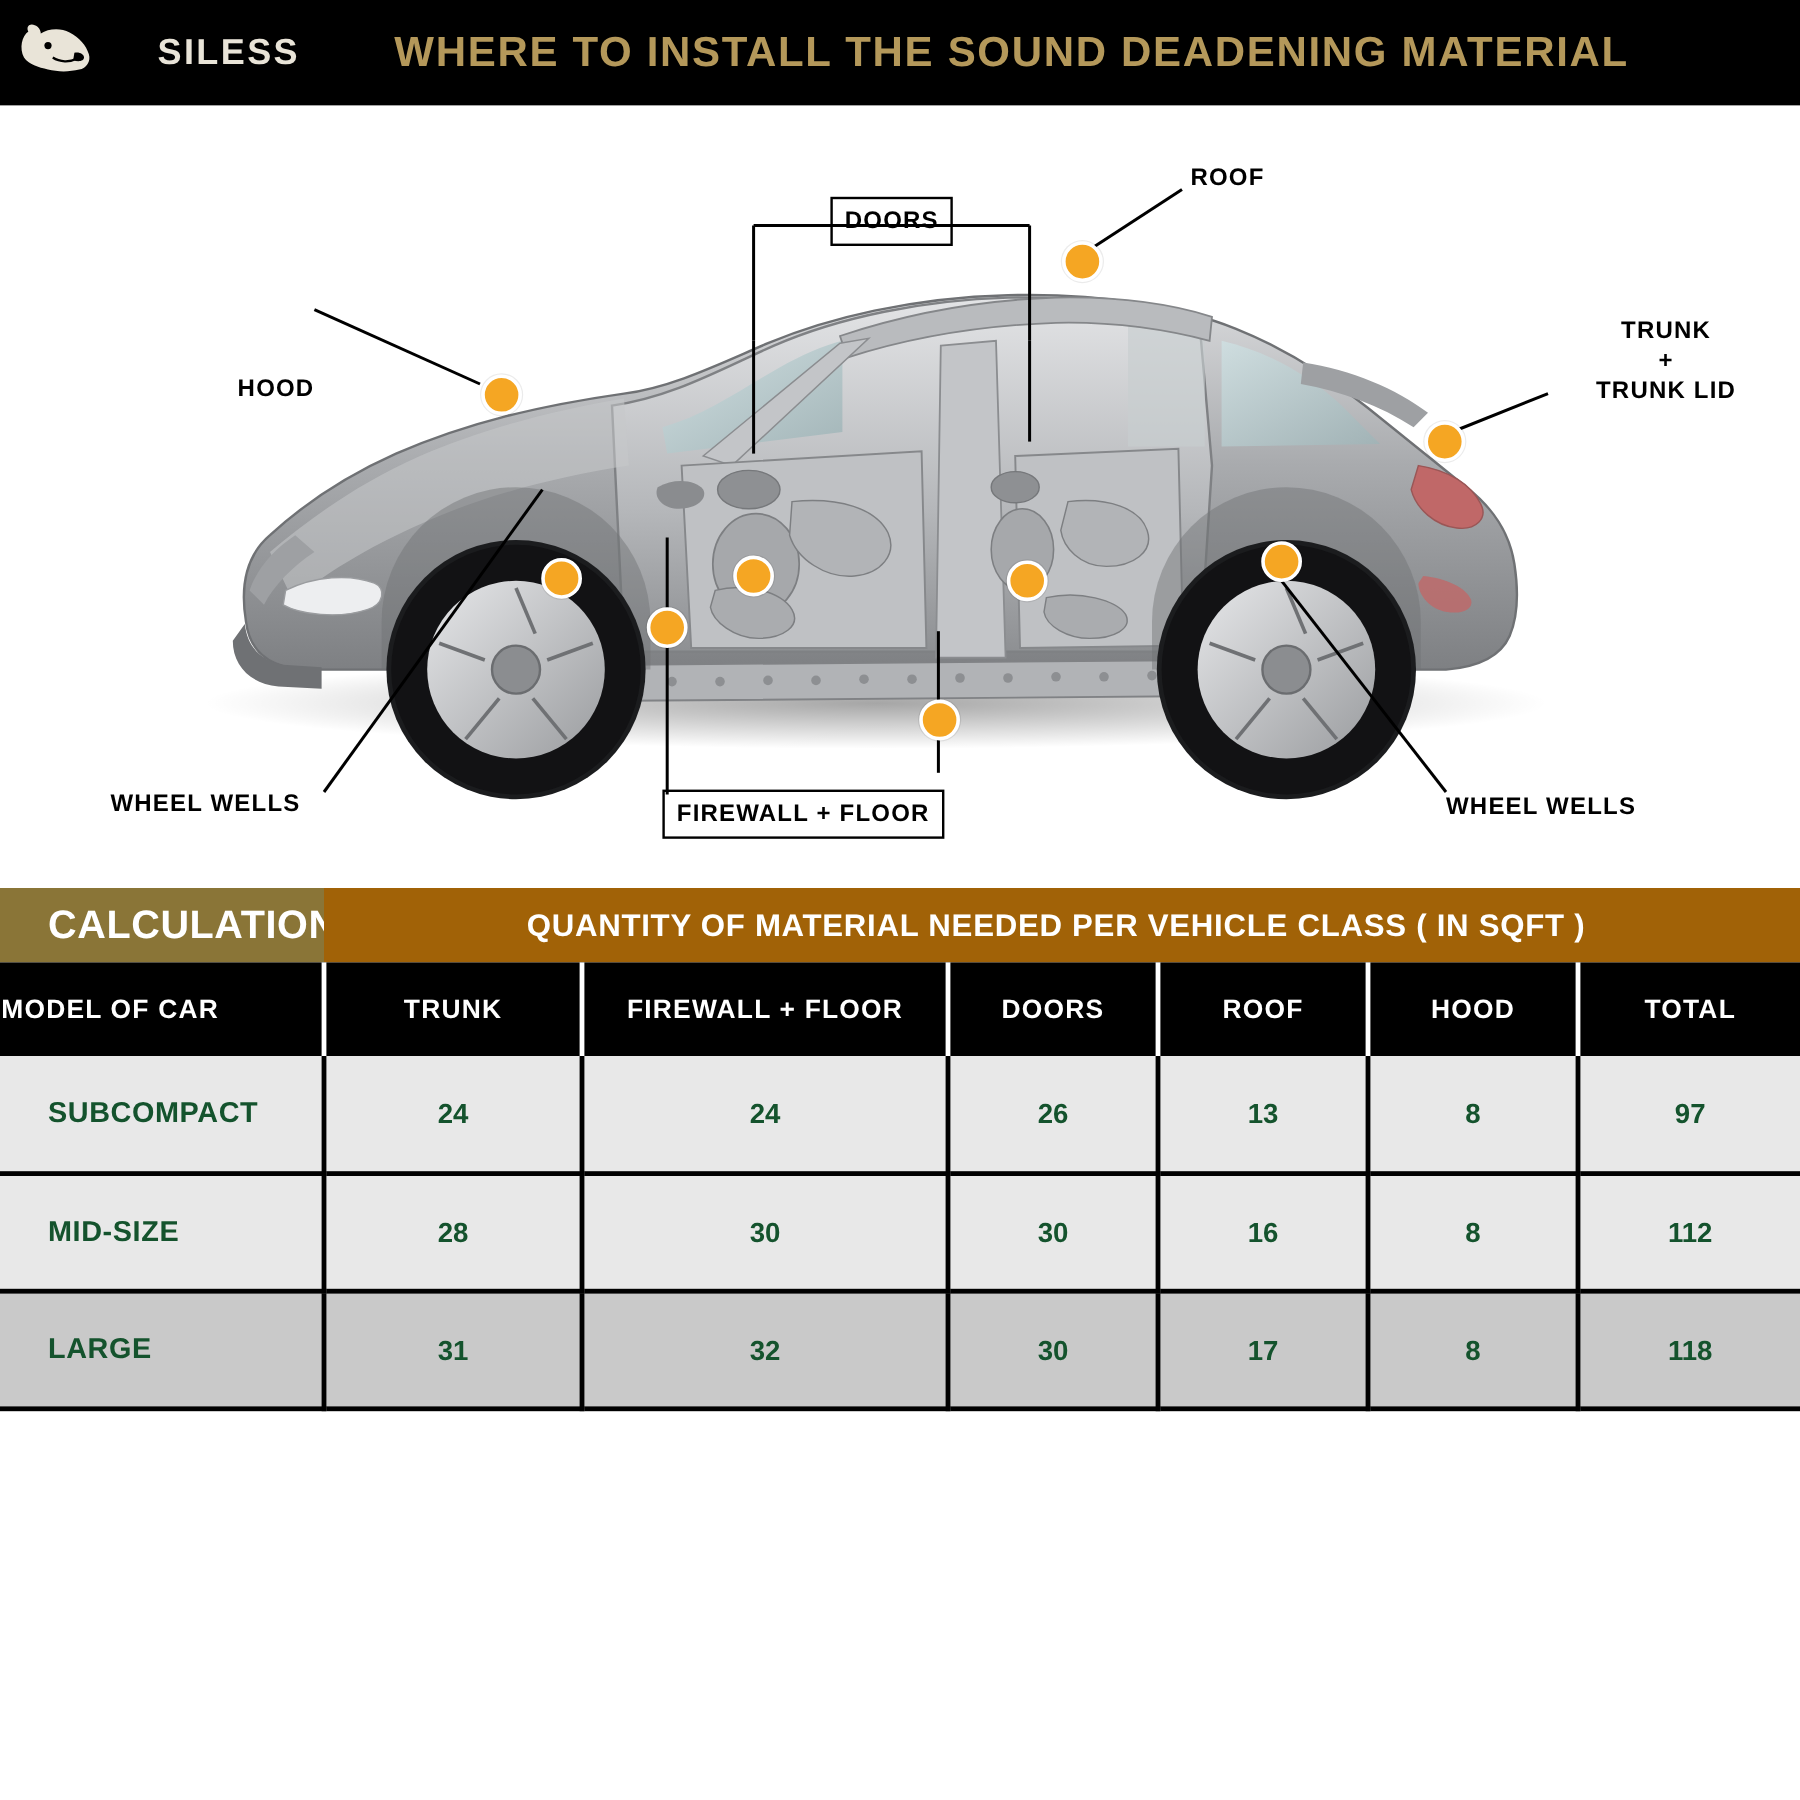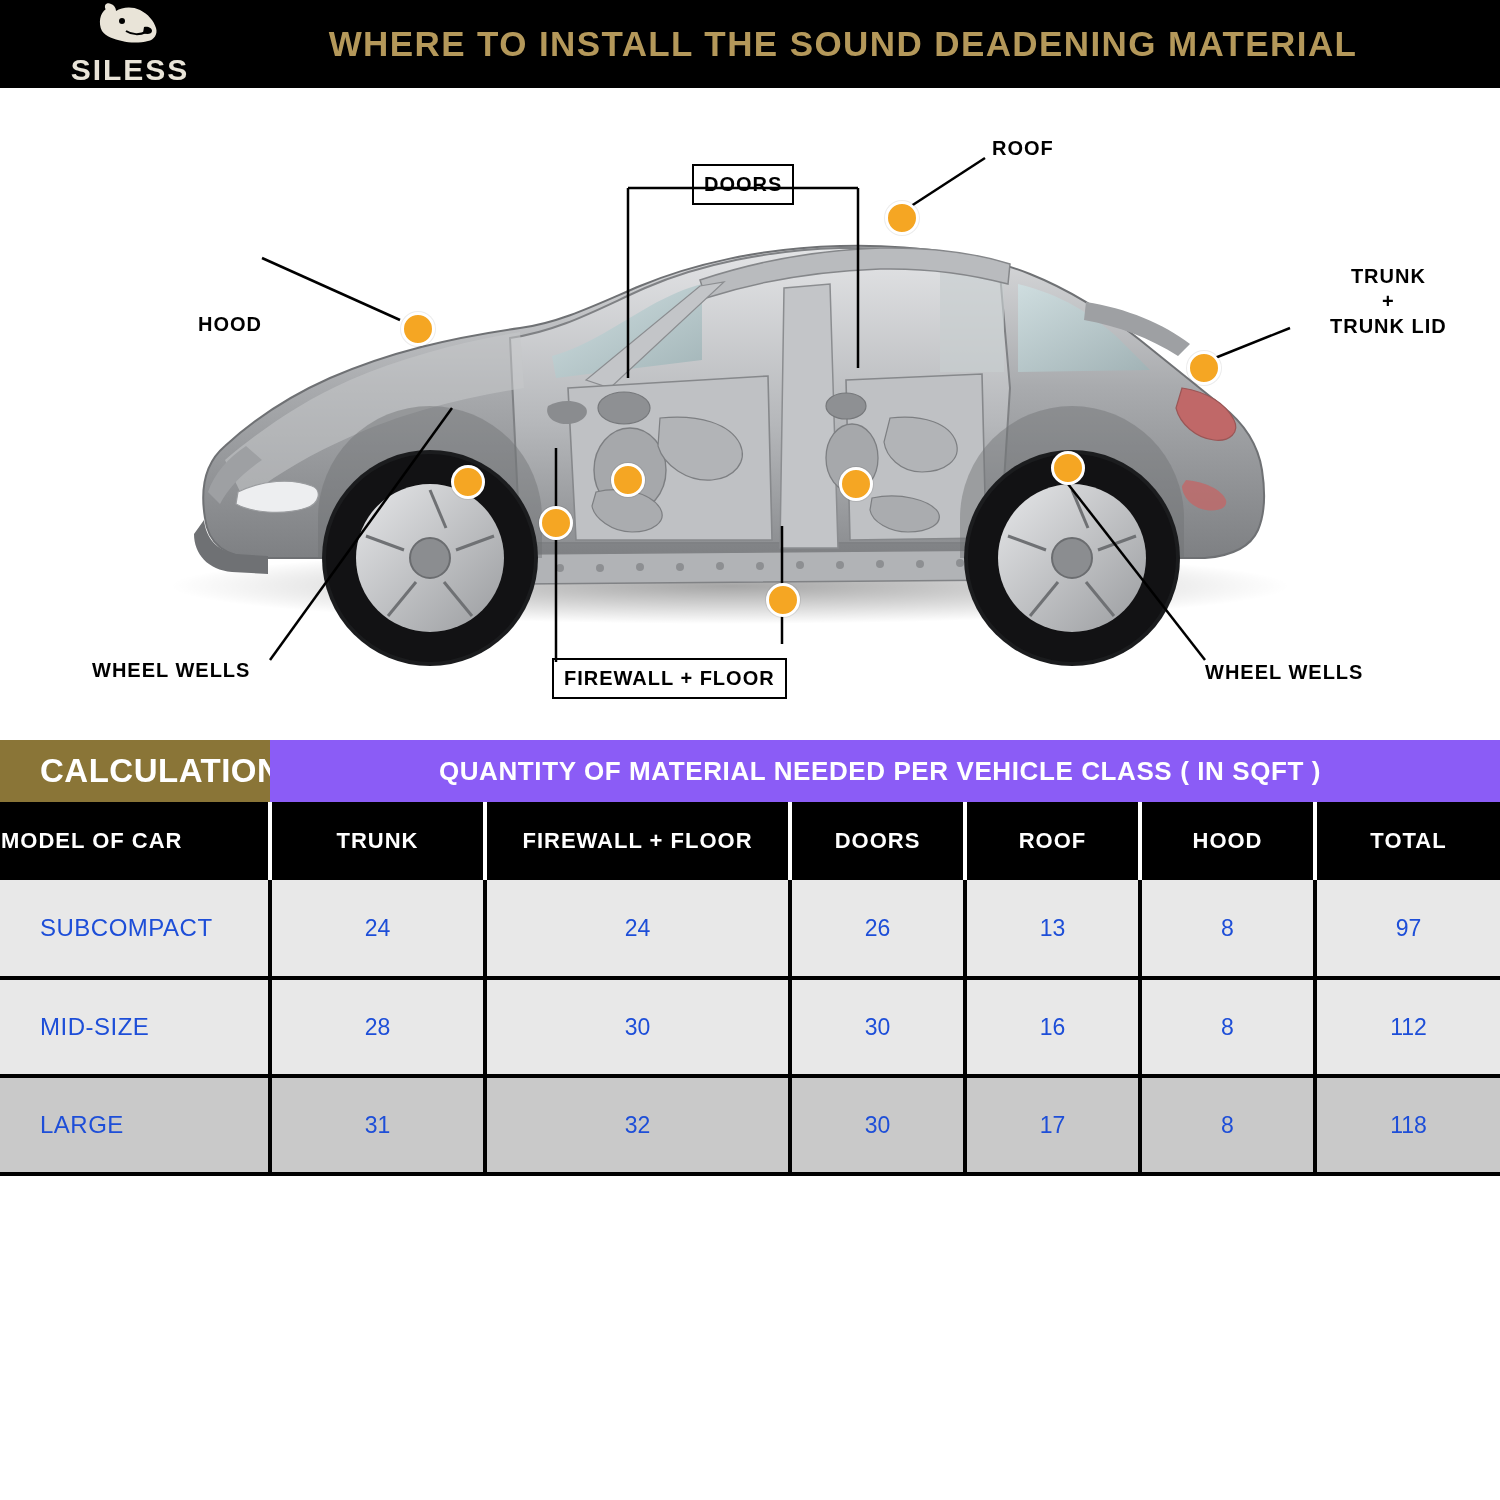--- a/index.html
+++ b/index.html
@@ -24,23 +24,22 @@
     height: 88px;
     background: #000000;
     display: flex;
     align-items: center;
   }
   .logo-wrap {
     width: 250px;
     height: 88px;
     display: flex;
     align-items: center;
-    justify-content: center;
+    justify-content: space-between;
     padding-left: 10px;
-    flex-direction: column;
   }
   .logo-mark { margin-right: 6px; }
   .logo-text {
     color: #e9e4d8;
     font-size: 30px;
     font-weight: bold;
     letter-spacing: 2px;
     font-family: "Liberation Sans", sans-serif;
   }
   .header-title {
@@ -104,21 +103,21 @@
     color: #ffffff;
     font-size: 33px;
     font-weight: bold;
     letter-spacing: 0.5px;
     display: flex;
     align-items: center;
     padding-left: 40px;
   }
   .calc-sub {
     flex: 1;
-    background: #8b5cf6;
+    background: #a16207;
     color: #ffffff;
     font-size: 26px;
     font-weight: bold;
     letter-spacing: 0.6px;
     display: flex;
     align-items: center;
     justify-content: center;
     padding-right: 10px;
   }
 
@@ -140,22 +139,22 @@
     border-right: 4px solid #ffffff;
     font-family: "Liberation Sans", sans-serif;
   }
   table.qty th:last-child { border-right: none; }
   table.qty th.first { text-align: left; }
 
   table.qty td {
     height: 98px;
     text-align: center;
     font-size: 23px;
-    font-weight: normal;
-    color: #1d4ed8;
+    font-weight: bold;
+    color: #14532d;
     border-right: 4px solid #000000;
     border-bottom: 4px solid #000000;
     font-family: "Liberation Sans", sans-serif;
     margin-left: 48px;
   }
   table.qty td:last-child { border-right: none; }
   table.qty td.first {
     text-align: left;
     padding-left: 40px;
     font-size: 24px;

